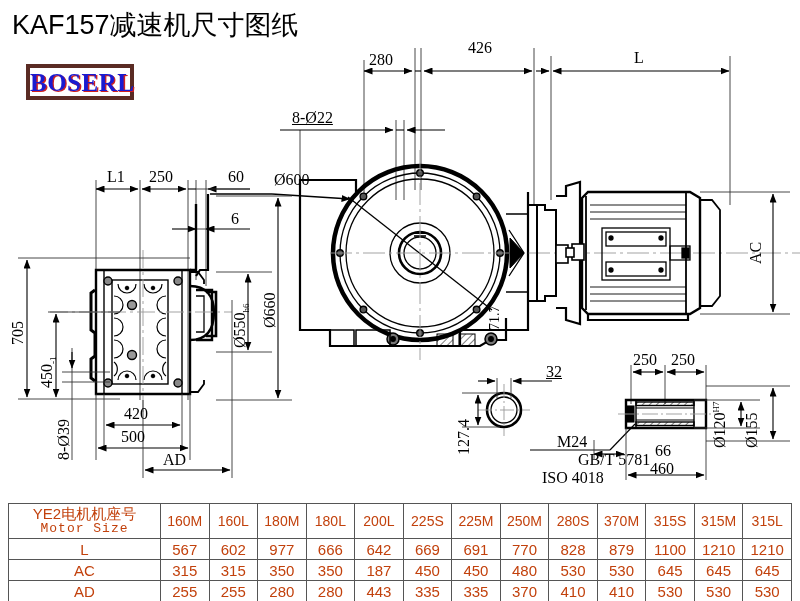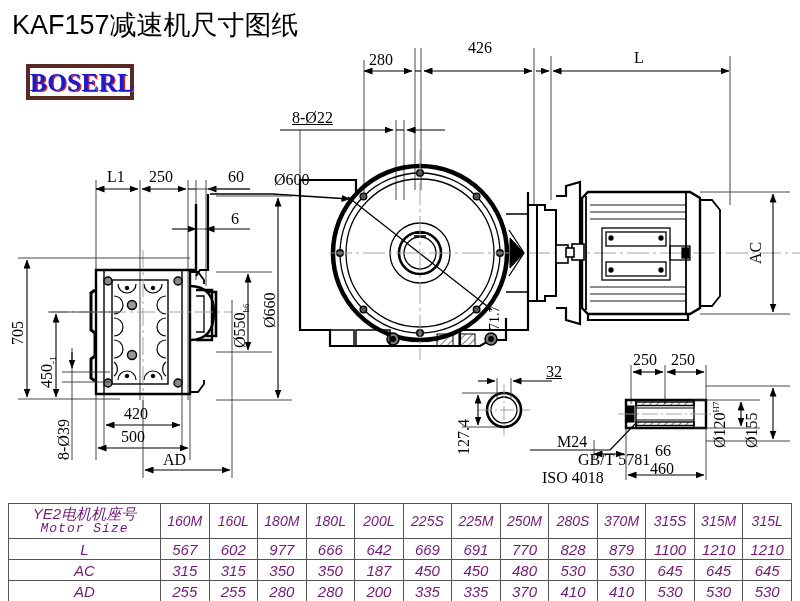--- a/index.html
+++ b/index.html
@@ -87,22 +87,21 @@
     font-family: "Liberation Sans", sans-serif;
     font-size: 14px;
     table-layout: fixed;
   }
   #spec-table td, #spec-table th {
     border: 1.2px solid #555;
     text-align: center;
     vertical-align: middle;
     padding: 1px 0;
     font-weight: normal;
-    color: #701a75;
-    font-style: italic;
+    color: #c2410c;
   }
   #spec-table th.rowhead, #spec-table td.rowhead {
     width: 152px;
   }
   .hdr-cn {
     font-family: "Liberation Sans", sans-serif;
     font-size: 15px;
     display: block;
     line-height: 1.15;
   }
@@ -584,21 +583,21 @@
       <td>645</td>
       <td>645</td>
       <td>645</td>
     </tr>
     <tr class="body">
       <td class="rowhead">AD</td>
       <td>255</td>
       <td>255</td>
       <td>280</td>
       <td>280</td>
-      <td>200</td>
+      <td>443</td>
       <td>335</td>
       <td>335</td>
       <td>370</td>
       <td>410</td>
       <td>410</td>
       <td>530</td>
       <td>530</td>
       <td>530</td>
     </tr>
   </tbody>

